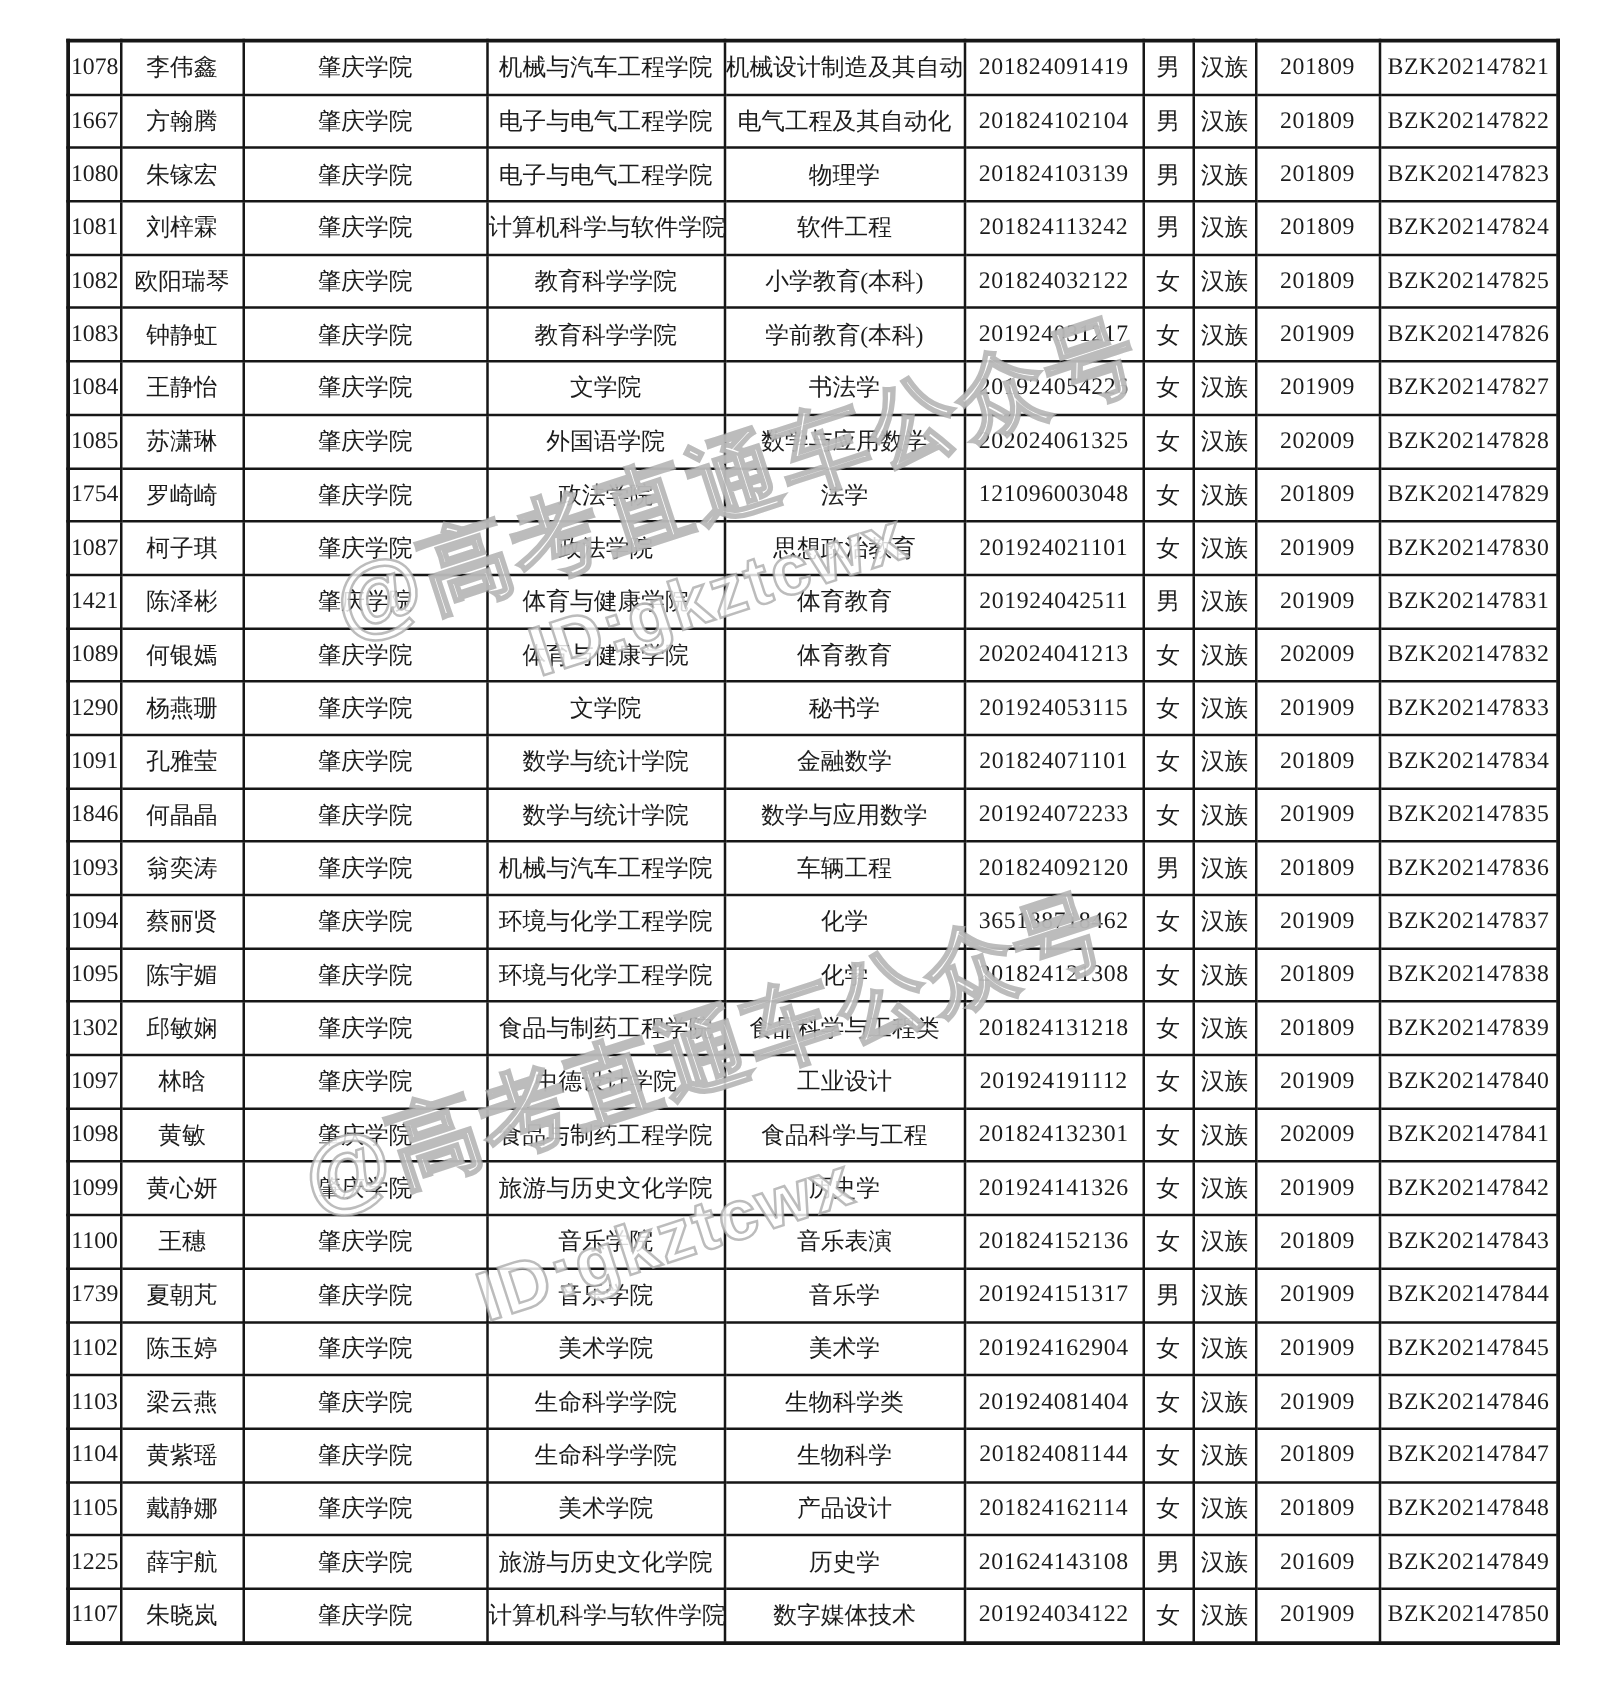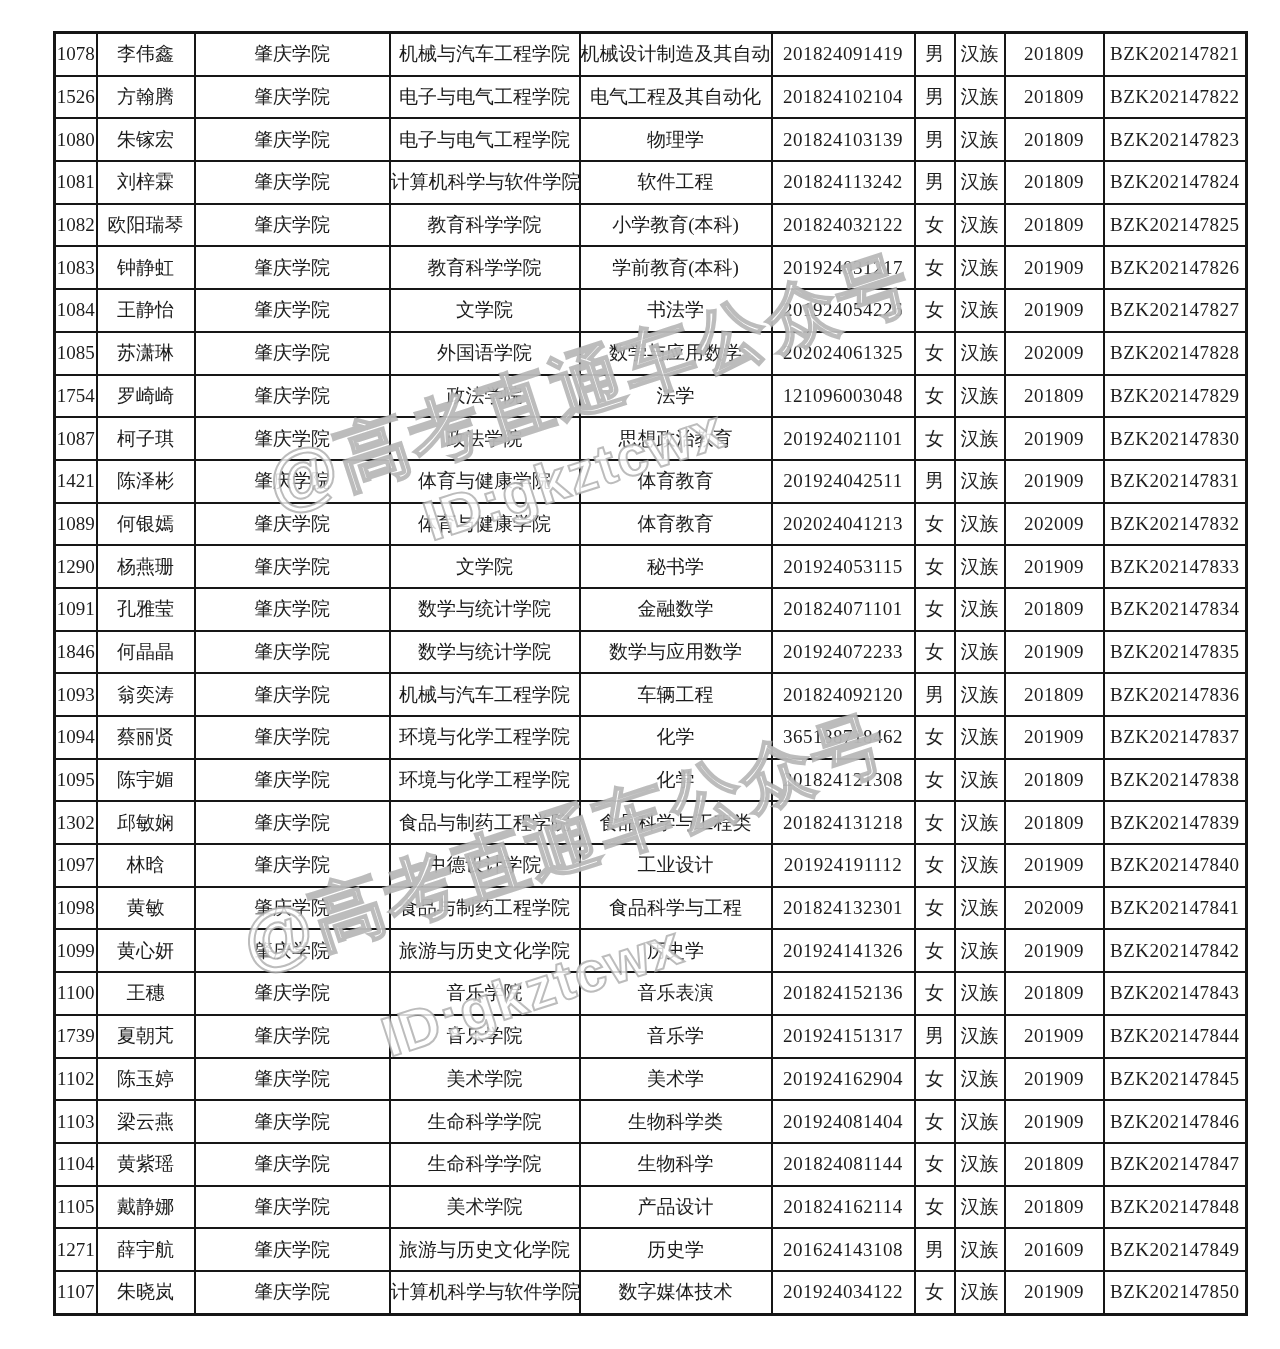--- a/index.html
+++ b/index.html
@@ -99,21 +99,21 @@
           </td>
           <td class="c-term">
             <div class="cv">201809</div>
           </td>
           <td class="c-code">
             <div class="cv">BZK202147821</div>
           </td>
         </tr>
         <tr>
           <td class="c-num">
-            <div class="cv">1526</div>
+            <div class="cv">1667</div>
           </td>
           <td class="c-name">
             <div class="cv">方翰腾</div>
           </td>
           <td class="c-university">
             <div class="cv">肇庆学院</div>
           </td>
           <td class="c-college">
             <div class="cv">电子与电气工程学院</div>
           </td>
@@ -963,21 +963,21 @@
           </td>
           <td class="c-term">
             <div class="cv">201809</div>
           </td>
           <td class="c-code">
             <div class="cv">BZK202147848</div>
           </td>
         </tr>
         <tr>
           <td class="c-num">
-            <div class="cv">1271</div>
+            <div class="cv">1225</div>
           </td>
           <td class="c-name">
             <div class="cv">薛宇航</div>
           </td>
           <td class="c-university">
             <div class="cv">肇庆学院</div>
           </td>
           <td class="c-college">
             <div class="cv">旅游与历史文化学院</div>
           </td>

